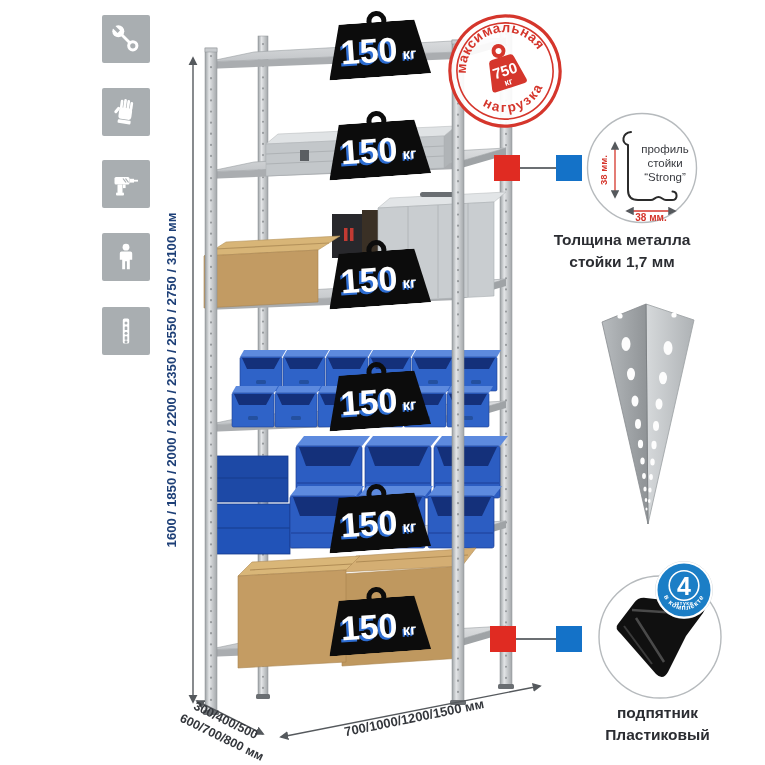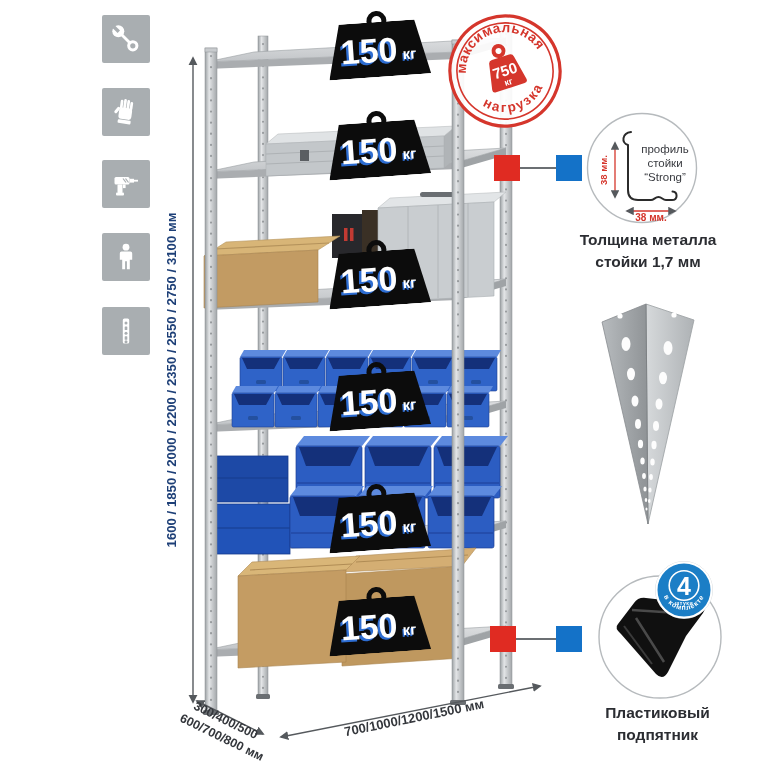--- a/index.html
+++ b/index.html
@@ -333,21 +333,21 @@
     <path d="M47,22 C38,23 37,33 44,35 L44,80 C44,87 48,90 54,90 L67,90 C70,90 71,87 74.5,87 C78,87 78.5,90 82,90 L88,90 C94,90 94,82 88.5,81.5" fill="none" stroke="#2b2b2b" stroke-width="2" stroke-linejoin="round" stroke-linecap="round"></path>
     <line x1="31" y1="33" x2="31" y2="87" stroke="#d5362c" stroke-width="1.3" marker-start="url(#arw)" marker-end="url(#arw)"></line>
     <line x1="43" y1="101" x2="91" y2="101" stroke="#d5362c" stroke-width="1.3" marker-start="url(#arw)" marker-end="url(#arw)"></line>
     <text transform="rotate(-90 23 60)" x="23" y="60" text-anchor="middle" font-size="9.5" font-weight="bold" fill="#d5362c">38 мм.</text>
     <text x="67" y="111" text-anchor="middle" font-size="10" font-weight="bold" fill="#d5362c">38 мм.</text>
     <text x="81" y="43" text-anchor="middle" font-size="11.5" fill="#393b40">профиль</text>
     <text x="81" y="57" text-anchor="middle" font-size="11.5" fill="#393b40">стойки</text>
     <text x="81" y="71" text-anchor="middle" font-size="11.5" fill="#393b40">“Strong”</text>
   </svg>
 
-  <div class="caption" style="left:573px;top:229px;width:150px">
+  <div class="caption" style="left:547px;top:229px;width:150px">
     <span>Толщина металла</span>
     <span>стойки 1,7 мм</span>
   </div>
 
   <svg class="overlay" style="left:590px;top:296px" width="120" height="240" viewBox="0 0 120 240">
     <defs>
       <linearGradient id="angL" x1="0" y1="0" x2="1" y2="0">
         <stop offset="0" stop-color="#b7bbbe"></stop>
           <stop offset="1" stop-color="#8f9396"></stop>
       </linearGradient>
@@ -399,17 +399,17 @@
     <circle cx="30" cy="30" r="27.5" fill="#1b7ec6" stroke="#fff" stroke-width="2"></circle>
     <circle cx="30" cy="25.5" r="14.8" fill="none" stroke="#fff" stroke-width="1.6"></circle>
     <text x="30" y="34.5" text-anchor="middle" font-size="25" font-weight="bold" fill="#fff">4</text>
     <text x="30" y="45" text-anchor="middle" font-size="5.2" font-weight="bold" fill="#fff" letter-spacing="0.5">штуки</text>
     <text font-size="7" font-weight="bold" fill="#fff" letter-spacing="0.8">
       <textPath href="#bdgArc" startOffset="50%" text-anchor="middle">в комплекте</textPath>
     </text>
   </svg>
 
   <div class="caption" style="left:580px;top:702px;width:155px">
+    <span>подпятник</span>
     <span>Пластиковый</span>
-    <span>подпятник</span>
   </div>
 
 </div>
 
 </body></html>

